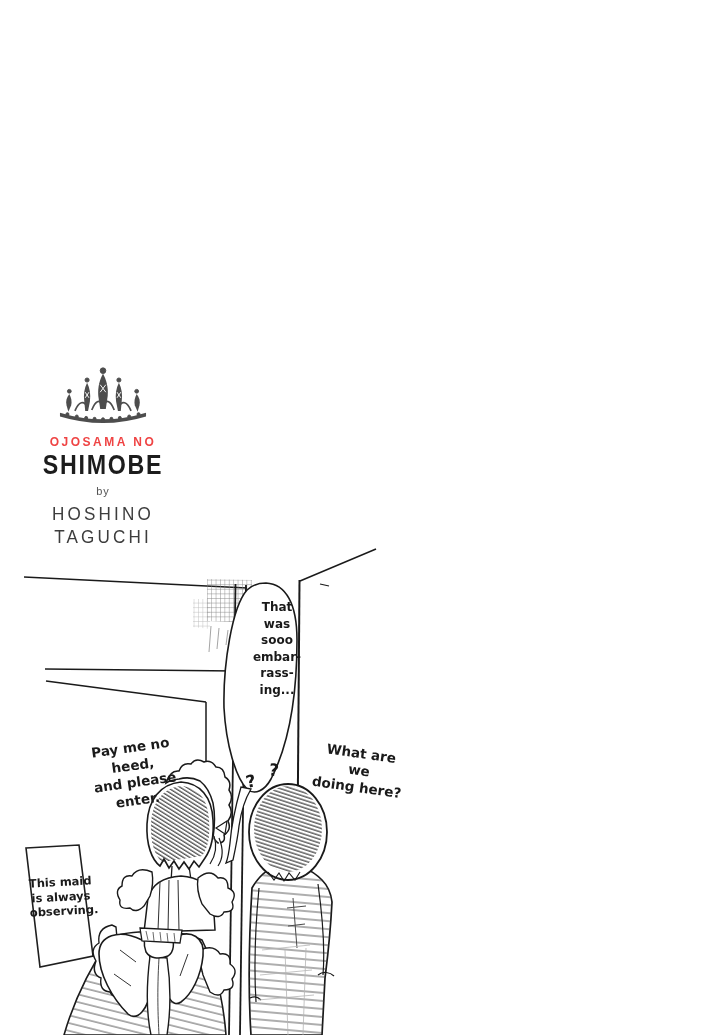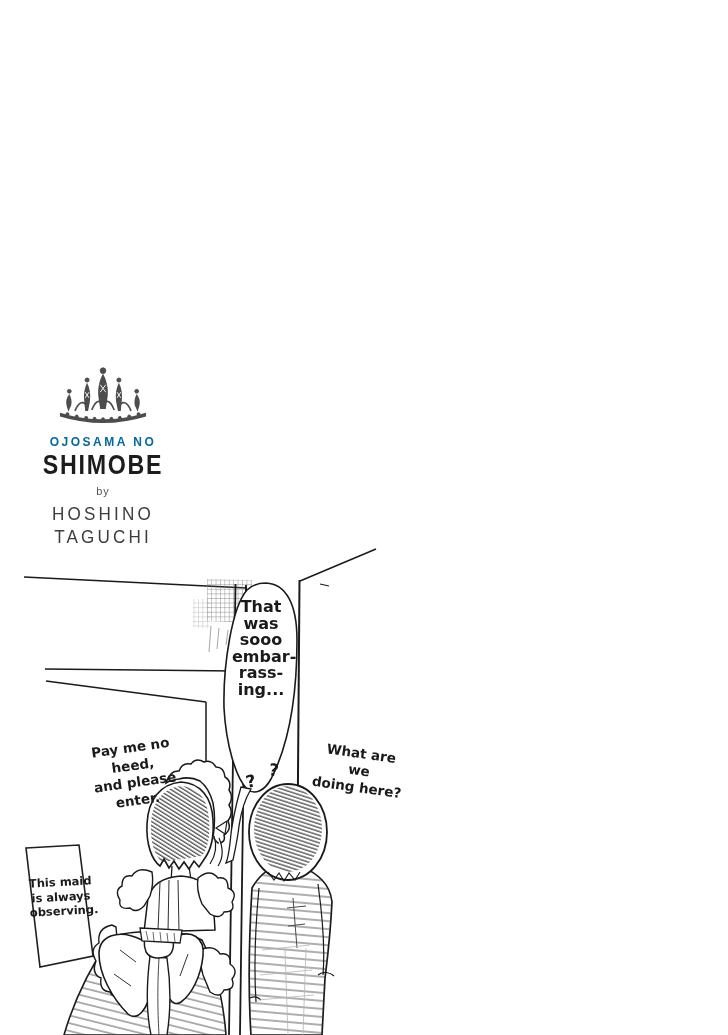--- a/index.html
+++ b/index.html
@@ -2,31 +2,31 @@
 <html><head>
 <meta charset="utf-8">
 <style>
   html,body{margin:0;padding:0;background:#e8e8e8;}
   .page{position:relative;width:728px;height:1035px;background:#ffffff;overflow:hidden;
         font-family:"Liberation Sans",sans-serif;color:#1a1a1a;}
   .artwork{position:absolute;left:0;top:0;}
   
   .title-block{position:absolute;left:28px;top:366px;width:150px;text-align:center;}
   .crown{display:block;margin:0 auto;}
-  .series{margin-top:11px;font-size:12px;font-weight:bold;letter-spacing:2.5px;color:#0369a1;
+  .series{margin-top:11px;font-size:12px;font-weight:bold;letter-spacing:2.5px;color:#ef4444;
           white-space:nowrap;}
   .title{margin-top:1px;font-size:27px;font-weight:bold;letter-spacing:2px;color:#1c1c1c;
          transform:scaleX(.86);transform-origin:center;white-space:nowrap;}
   .byline{margin-top:4px;font-size:11px;color:#555;letter-spacing:1px;text-align:center;}
   .author{margin-top:5px;font-size:19px;font-weight:400;letter-spacing:3.5px;color:#3d3d3d;
           line-height:23px;transform:scaleX(.9);transform-origin:center;white-space:pre-line;}
   
   .hand{position:absolute;font-family:"DejaVu Sans",sans-serif;font-weight:600;color:#1a1a1a;
         white-space:pre-line;text-align:center;line-height:17px;}
-  .bubble-text{left:232px;top:599px;width:58px;font-size:16px;line-height:16.5px;}
+  .bubble-text{left:248px;top:599px;width:58px;font-size:12px;line-height:16.5px;}
   .maid-line{left:74px;top:739px;width:120px;font-size:13.5px;line-height:17.5px;
              transform:rotate(-8deg);}
   .visitor-line{left:314px;top:745px;width:90px;font-size:13.5px;transform:rotate(8deg);}
   .qmark{position:absolute;font-family:"DejaVu Sans",sans-serif;font-weight:600;font-size:17px;}
   .q1{left:246px;top:771px;transform:rotate(-12deg);}
   .q2{left:269px;top:760px;transform:rotate(7deg);}
   .sign-text{left:29px;top:875px;width:64px;font-size:11.5px;line-height:14.5px;
              transform:rotate(-3deg);}
 </style>
 </head>

